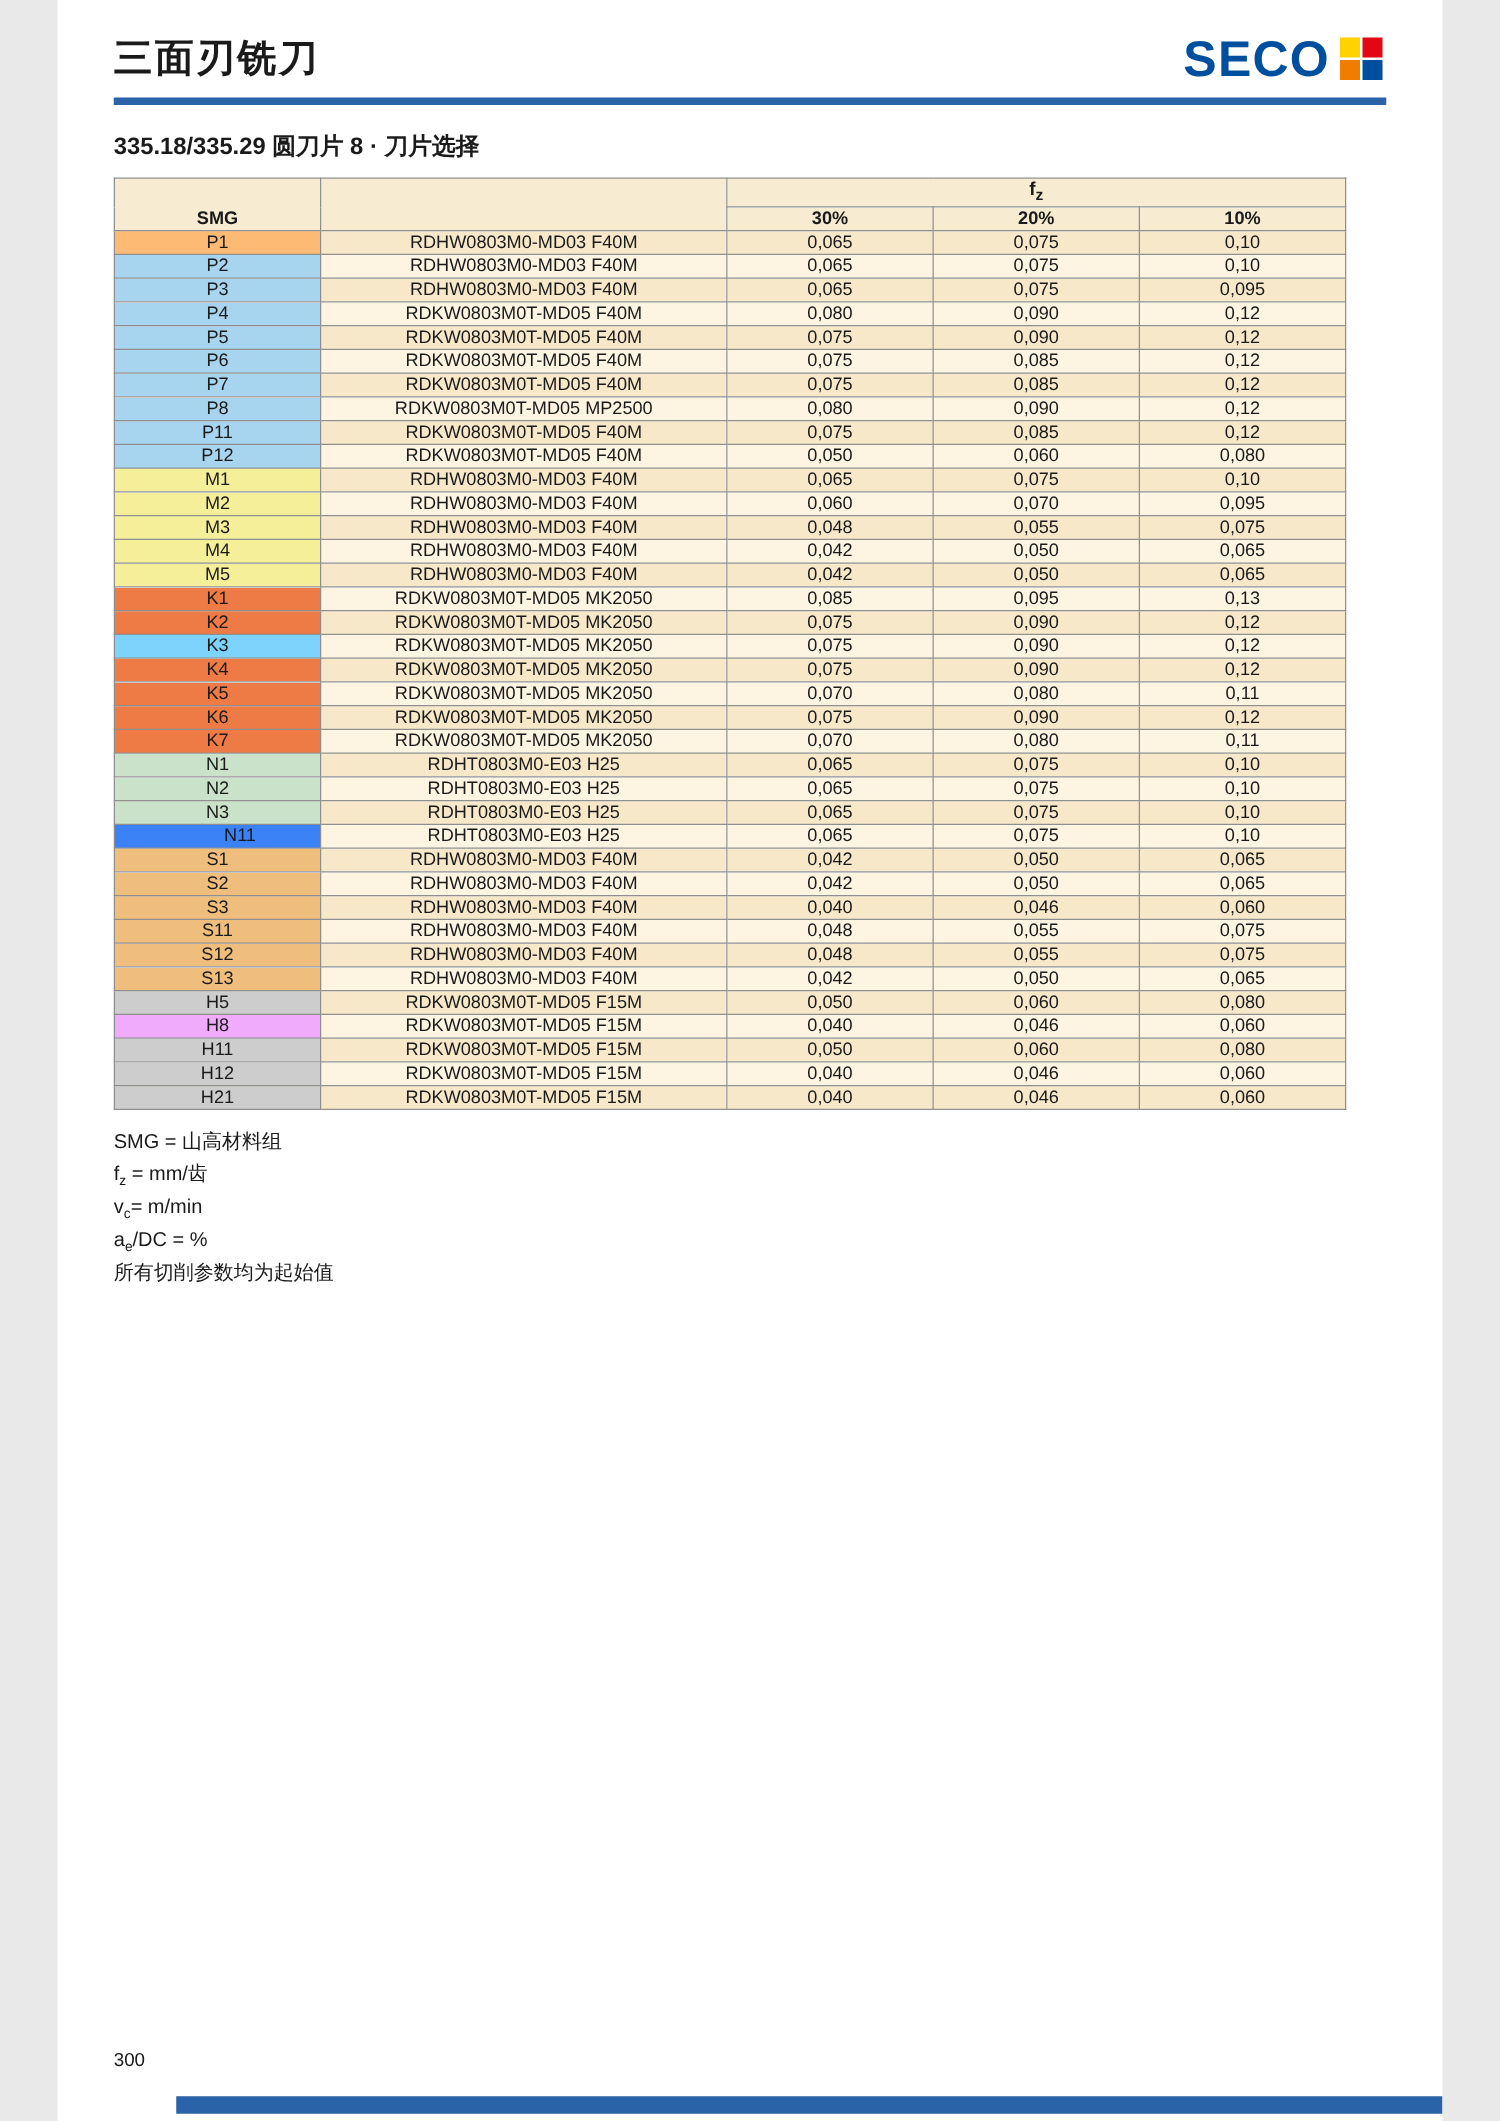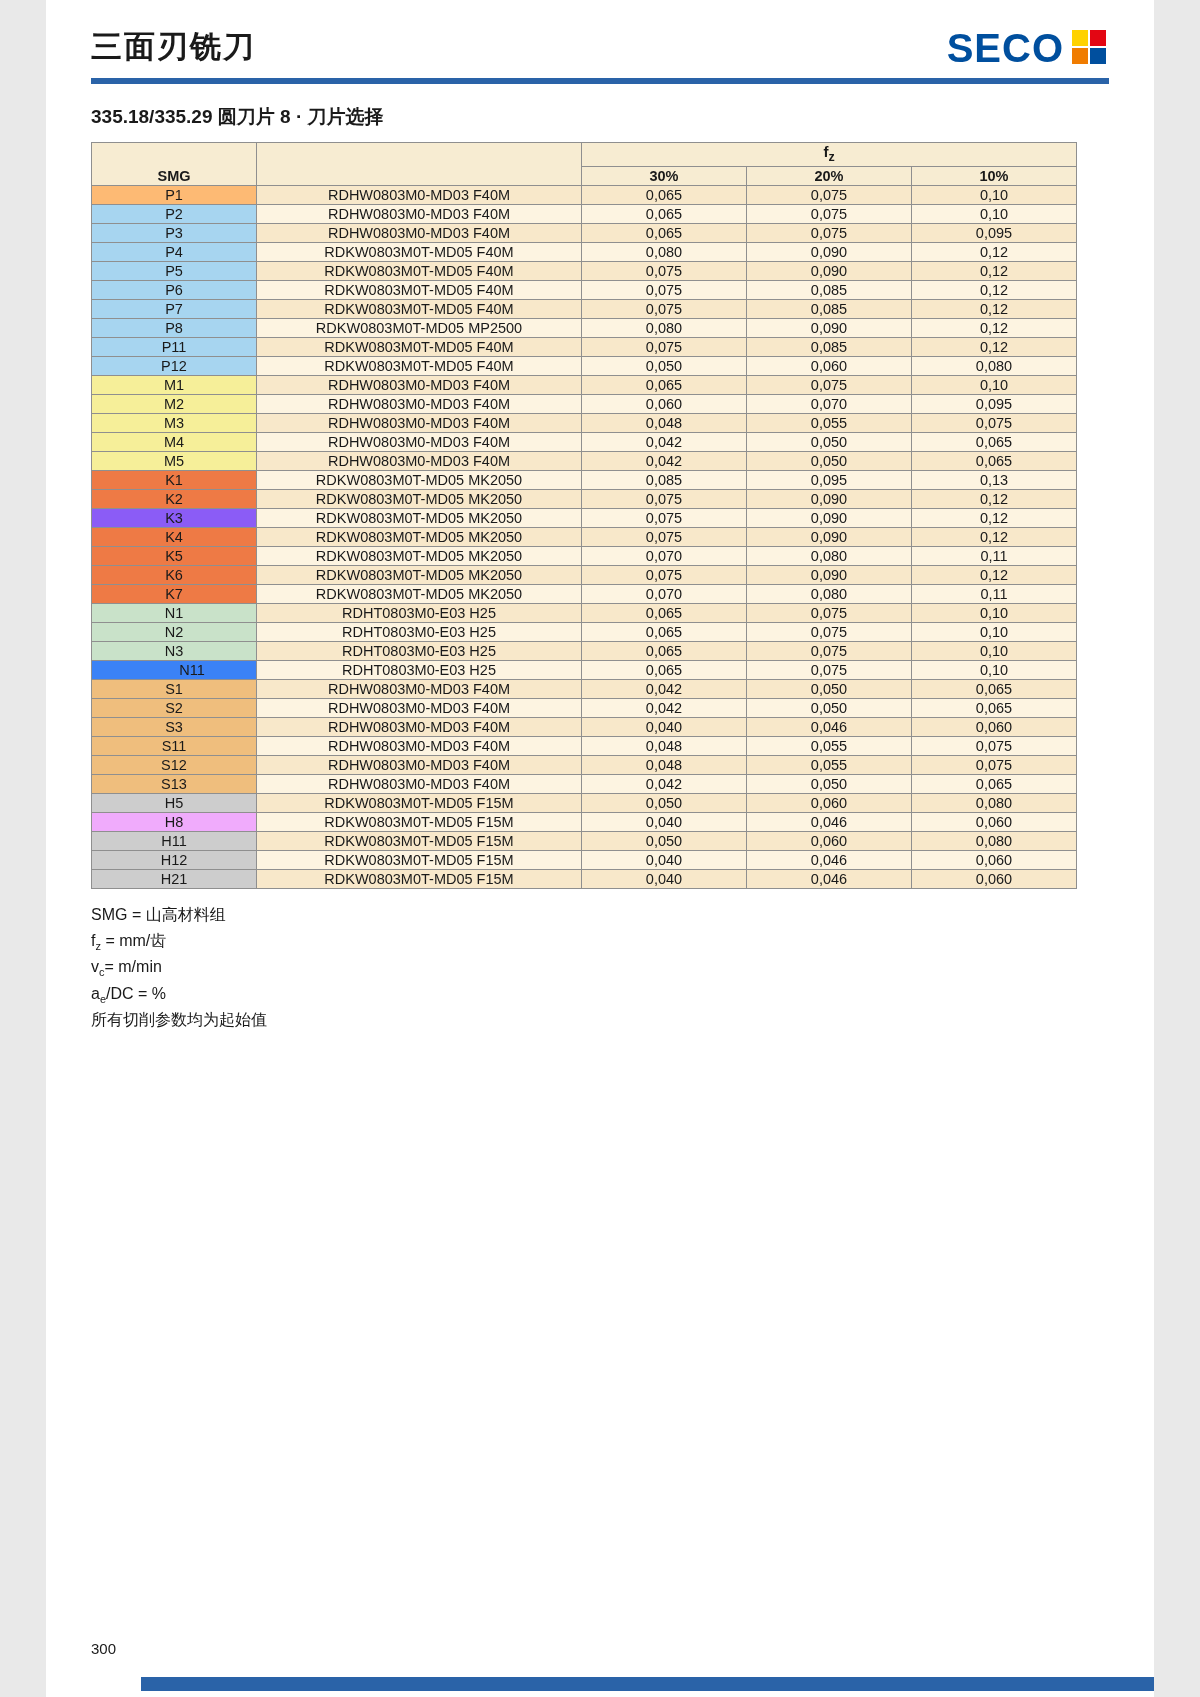--- a/index.html
+++ b/index.html
@@ -233,21 +233,21 @@
           <td class="c-val">0,13</td>
         </tr>
         <tr style="background: rgb(248, 232, 202);">
           <td class="c-smg" style="background: rgb(238, 122, 69);">K2</td>
           <td class="c-ins">RDKW0803M0T-MD05 MK2050</td>
           <td class="c-val">0,075</td>
           <td class="c-val">0,090</td>
           <td class="c-val">0,12</td>
         </tr>
         <tr style="background: rgb(253, 244, 225);">
-          <td class="c-smg" style="background: #8b5cf6; text-align: center;">K3</td>
+          <td class="c-smg" style="background: #7dd3fc; text-align: center;">K3</td>
           <td class="c-ins">RDKW0803M0T-MD05 MK2050</td>
           <td class="c-val">0,075</td>
           <td class="c-val">0,090</td>
           <td class="c-val">0,12</td>
         </tr>
         <tr style="background: rgb(248, 232, 202);">
           <td class="c-smg" style="background: rgb(238, 122, 69);">K4</td>
           <td class="c-ins">RDKW0803M0T-MD05 MK2050</td>
           <td class="c-val">0,075</td>
           <td class="c-val">0,090</td>

